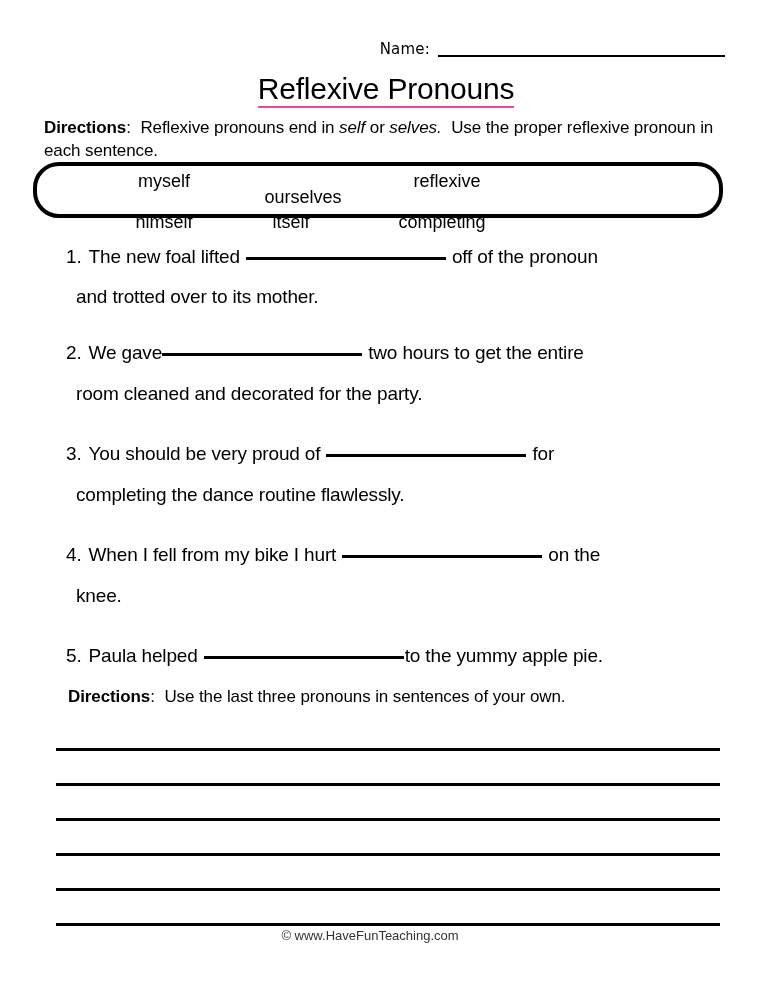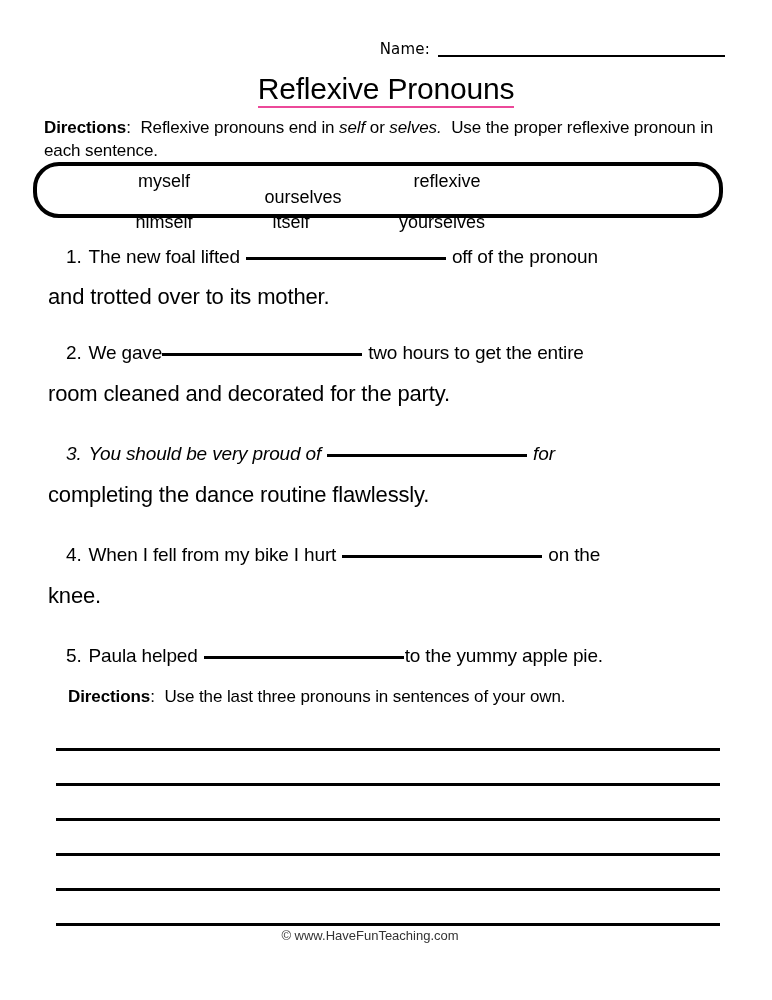--- a/index.html
+++ b/index.html
@@ -116,23 +116,23 @@
     letter-spacing: -0.15px;
     white-space: nowrap;
   }
   .q-num {
     display: inline-block;
     padding-left: 22px;
     padding-right: 7px;
   }
   .q-cont {
     position: absolute;
-    left: 28px;
+    left: 56px;
     width: 700px;
-    font-size: 22px;
+    font-size: 19px;
     line-height: 50px;
     letter-spacing: -0.15px;
     white-space: nowrap;
     padding-left: 20px;
     box-sizing: border-box;
   }
   .blank {
     display: inline-block;
     width: 200px;
     border-bottom: 3px solid #000;
@@ -140,21 +140,21 @@
     height: 17px;
     margin: 0 1px;
   }
   .blank.tight { margin-left: 0; }
   .sp { display: inline-block; width: 5px; }
 
   .q1 { top: 232px; }
   .q1c { top: 272px; }
   .q2 { top: 328px; }
   .q2c { top: 369px; }
-  .q3 { top: 429px; font-style: italic; }
+  .q3 { top: 429px; }
   .q3c { top: 470px; }
   .q4 { top: 530px; }
   .q4c { top: 571px; }
   .q5 { top: 631px; }
 
   
   .directions-2 {
     position: absolute;
     left: 44px;
     top: 686px;
@@ -216,21 +216,21 @@
 
 <div class="wordbank">
   <div class="wb-row">
     <span class="wb-cell wb-c0">myself</span>
     <span class="wb-cell wb-c1">ourselves</span>
     <span class="wb-cell wb-c2">reflexive</span>
   </div>
   <div class="wb-row">
     <span class="wb-cell wb-c0">himself</span>
     <span class="wb-cell wb-c2">itself</span>
-    <span class="wb-cell wb-c3">yourselves</span>
+    <span class="wb-cell wb-c3">completing</span>
   </div>
 </div>
 
 <div class="question q1">
   <span class="q-num">1.</span><span>The new foal lifted</span><span class="sp"></span><span class="blank"></span><span class="sp"></span><span>off of the pronoun</span>
 </div>
 <div class="q-cont q1c">and trotted over to its mother.</div>
 
 <div class="question q2">
   <span class="q-num">2.</span><span>We gave</span><span class="blank tight"></span><span class="sp"></span><span>two hours to get the entire</span>

